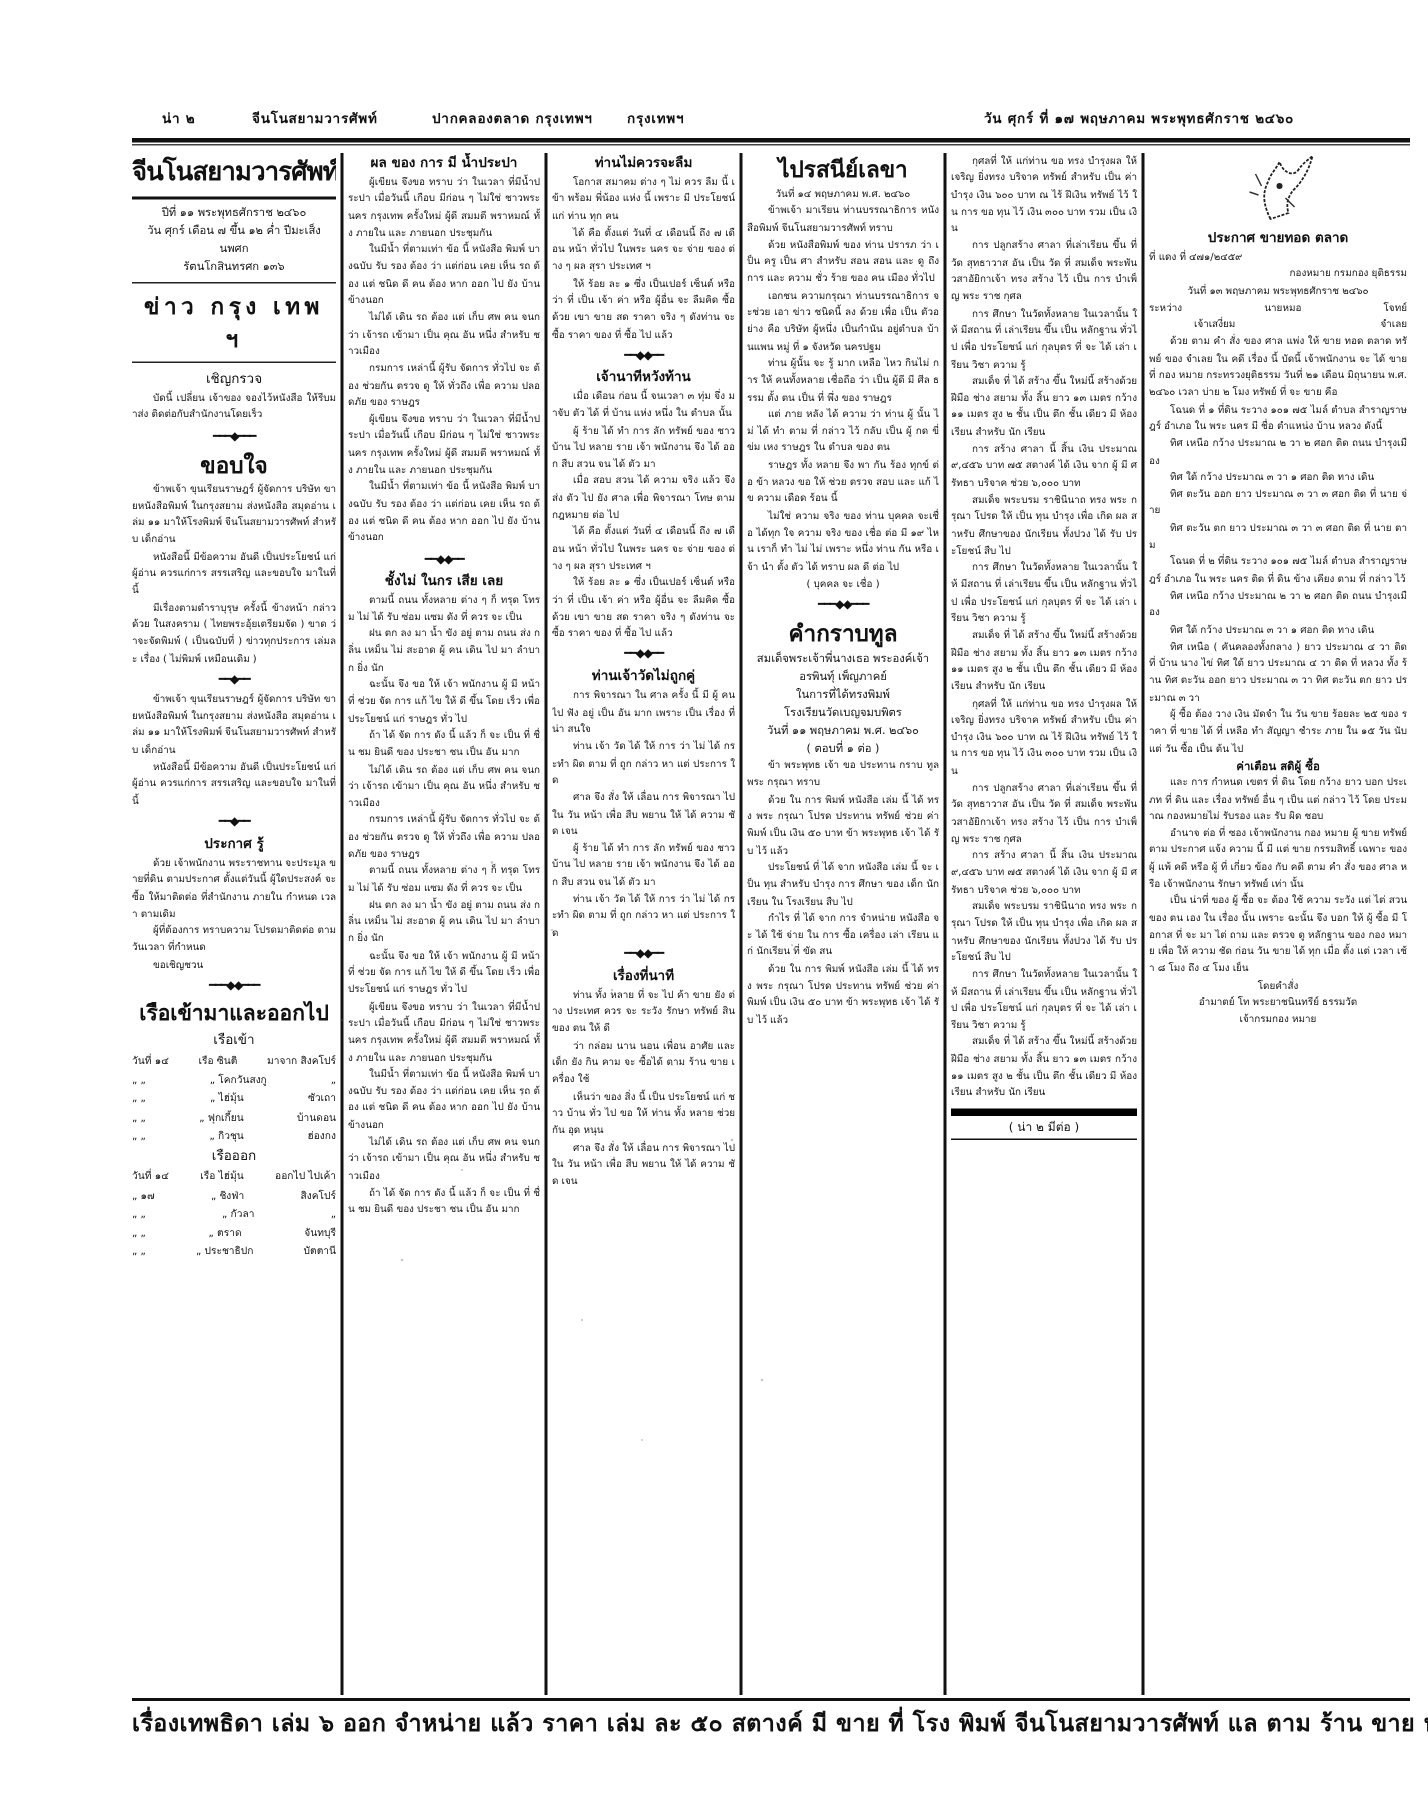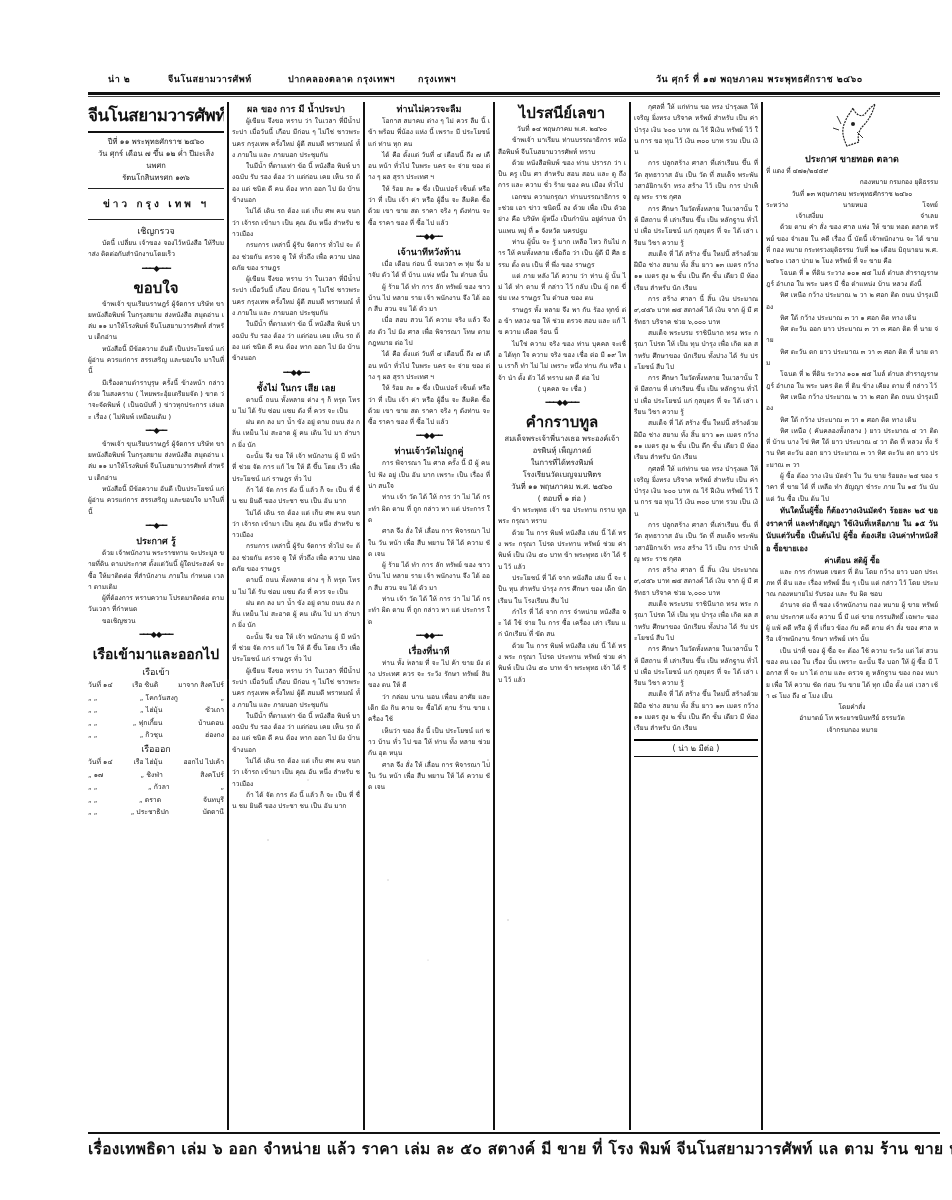--- a/index.html
+++ b/index.html
@@ -27,21 +27,21 @@
   .center { text-align: center !important; text-indent: 0 !important; }
   .hr { height: 1px; background: #222; margin: 4px 0; }
   .hr2 { height: 2px; background: #111; margin: 3px 0; }
   .orn { text-align: center; font-size: 8px; line-height: 10px; letter-spacing: -1px; margin: 3px 0; }
 
   .ships { font-size: 6.8px; line-height: 12.6px; }
   .ships .row { display: flex; justify-content: space-between; }
   .ships .row span { white-space: nowrap; }
 
   .emblem { width: 70px; height: 48px; margin: 0 auto 2px auto; }
-  .cont { font-size: 8px; text-align: center; border-top: 2px solid #000000; border-bottom: 1px solid #111; padding: 2px 0; margin-top: 4px; }
+  .cont { font-size: 8px; text-align: center; border-top: 5px solid #000000; border-bottom: 1px solid #111; padding: 2px 0; margin-top: 4px; }
 
   .bottom-rule { position: absolute; left: 0; top: 1072px; width: 852px; height: 2px; background: #111; }
   .footer {
     position: absolute; left: 0; top: 1076px; width: 852px; height: 26px;
     font-family: "DejaVu Serif", serif; font-weight: bold; font-size: 15.5px; line-height: 26px;
     white-space: nowrap; text-align: justify; letter-spacing: 0.3px;
   }
   .noise { position: absolute; pointer-events: none; }
 </style>
 </head>
@@ -59,21 +59,21 @@
   <div class="rule-top"></div>
   <div class="rule-top2"></div>
 
   <div class="col" style="left:0; width:136px;">
     <div class="h-big" style="font-size:17px; letter-spacing:-0.5px;">จีนโนสยามวารศัพท์</div>
     <div class="hr2"></div>
     <div class="h-xs">ปีที่ ๑๑ พระพุทธศักราช ๒๔๖๐</div>
     <div class="h-xs">วัน ศุกร์ เดือน ๗ ขึ้น ๑๒ ค่ำ ปีมะเส็ง นพศก</div>
     <div class="h-xs">รัตนโกสินทรศก ๑๓๖</div>
     <div class="hr"></div>
-    <div class="h-mid" style="letter-spacing:3px; font-size:10px;">ข่าว กรุง เทพ ฯ</div>
+    <div class="h-mid" style="letter-spacing:3px; font-size:15px;">ข่าว กรุง เทพ ฯ</div>
     <div class="hr"></div>
     <div class="h-sm" style="font-weight:normal;">เชิญกรวจ</div>
     <p>บัดนี้ เปลี่ยน เจ้าของ จองไว้หนังสือ ให้รีบมาส่ง ติดต่อกับสำนักงานโดยเร็ว</p>
     <div class="orn">━━━◆━━━</div>
     <div class="h-mid">ขอบใจ</div>
     <p>ข้าพเจ้า ขุนเรียนราษฎร์ ผู้จัดการ บริษัท ขายหนังสือพิมพ์ ในกรุงสยาม ส่งหนังสือ สมุดอ่าน เล่ม ๑๑ มาให้โรงพิมพ์ จีนโนสยามวารศัพท์ สำหรับ เด็กอ่าน</p>
     <p>หนังสือนี้ มีข้อความ อันดี เป็นประโยชน์ แก่ผู้อ่าน ควรแก่การ สรรเสริญ และขอบใจ มาในที่นี้</p>
     <p>มีเรื่องตามตำราบุรุษ ครั้งนี้ ข้างหน้า กล่าวด้วย ในสงคราม ( ไทยพระอุ้ยเตรียมจัด ) ขาด ว่าจะจัดพิมพ์ ( เป็นฉบับที่ ) ข่าวทุกประการ เล่มละ เรื่อง ( ไม่พิมพ์ เหมือนเดิม )</p>
     <div class="orn">━━◆━━</div>
     <p>ข้าพเจ้า ขุนเรียนราษฎร์ ผู้จัดการ บริษัท ขายหนังสือพิมพ์ ในกรุงสยาม ส่งหนังสือ สมุดอ่าน เล่ม ๑๑ มาให้โรงพิมพ์ จีนโนสยามวารศัพท์ สำหรับ เด็กอ่าน</p>
@@ -267,21 +267,20 @@
     <p>โฉนด ที่ ๑ ที่ดิน ระวาง ๑๐๑ ๗๕ ไมล์ ตำบล สำราญราษฎร์ อำเภอ ใน พระ นคร มี ชื่อ ตำแหน่ง บ้าน หลวง ดังนี้</p>
     <p>ทิศ เหนือ กว้าง ประมาณ ๒ วา ๒ ศอก ติด ถนน บำรุงเมือง</p>
     <p>ทิศ ใต้ กว้าง ประมาณ ๓ วา ๑ ศอก ติด ทาง เดิน</p>
     <p>ทิศ ตะวัน ออก ยาว ประมาณ ๓ วา ๓ ศอก ติด ที่ นาย จ่าย</p>
     <p>ทิศ ตะวัน ตก ยาว ประมาณ ๓ วา ๓ ศอก ติด ที่ นาย ตาม</p>
     <p>โฉนด ที่ ๒ ที่ดิน ระวาง ๑๐๑ ๗๕ ไมล์ ตำบล สำราญราษฎร์ อำเภอ ใน พระ นคร ติด ที่ ดิน ข้าง เคียง ตาม ที่ กล่าว ไว้</p>
     <p>ทิศ เหนือ กว้าง ประมาณ ๒ วา ๒ ศอก ติด ถนน บำรุงเมือง</p>
     <p>ทิศ ใต้ กว้าง ประมาณ ๓ วา ๑ ศอก ติด ทาง เดิน</p>
     <p>ทิศ เหนือ ( คันคลองทั้งกลาง ) ยาว ประมาณ ๔ วา ติด ที่ บ้าน นาง ไข่ ทิศ ใต้ ยาว ประมาณ ๔ วา ติด ที่ หลวง ทั้ง ร้าน ทิศ ตะวัน ออก ยาว ประมาณ ๓ วา ทิศ ตะวัน ตก ยาว ประมาณ ๓ วา</p>
     <p>ผู้ ซื้อ ต้อง วาง เงิน มัดจำ ใน วัน ขาย ร้อยละ ๒๕ ของ ราคา ที่ ขาย ได้ ที่ เหลือ ทำ สัญญา ชำระ ภาย ใน ๑๕ วัน นับ แต่ วัน ซื้อ เป็น ต้น ไป</p>
-    <p style="font-weight:bold; font-size:7.6px; line-height:12.6px;">ทันใดนั้นผู้ซื้อ ก็ต้องวางเงินมัดจำ ร้อยละ ๒๕ ของราคาที่ และทำสัญญา ใช้เงินที่เหลือภาย ใน ๑๕ วัน นับแต่วันซื้อ เป็นต้นไป ผู้ซื้อ ต้องเสีย เงินค่าทำหนังสือ ซื้อขายเอง</p>
     <p class="center" style="font-weight:bold; font-size:7.6px;">ค่าเตือน สดิผู้ ซื้อ</p>
     <p>และ การ กำหนด เขตร ที่ ดิน โดย กว้าง ยาว บอก ประเภท ที่ ดิน และ เรื่อง ทรัพย์ อื่น ๆ เป็น แต่ กล่าว ไว้ โดย ประมาณ กองหมายไม่ รับรอง และ รับ ผิด ชอบ</p>
     <p>อำนาจ ต่อ ที่ ซอง เจ้าพนักงาน กอง หมาย ผู้ ขาย ทรัพย์ ตาม ประกาศ แจ้ง ความ นี้ มี แต่ ขาย กรรมสิทธิ์ เฉพาะ ของ ผู้ แพ้ คดี หรือ ผู้ ที่ เกี่ยว ข้อง กับ คดี ตาม คำ สั่ง ของ ศาล หรือ เจ้าพนักงาน รักษา ทรัพย์ เท่า นั้น</p>
     <p>เป็น น่าที่ ของ ผู้ ซื้อ จะ ต้อง ใช้ ความ ระวัง แต่ ไต่ สวน ของ ตน เอง ใน เรื่อง นั้น เพราะ ฉะนั้น จึง บอก ให้ ผู้ ซื้อ มี โอกาส ที่ จะ มา ไต่ ถาม และ ตรวจ ดู หลักฐาน ของ กอง หมาย เพื่อ ให้ ความ ชัด ก่อน วัน ขาย ได้ ทุก เมื่อ ตั้ง แต่ เวลา เช้า ๘ โมง ถึง ๔ โมง เย็น</p>
     <p class="center">โดยคำสั่ง</p>
     <p class="center">อำมาตย์ โท พระยาชนินทรีย์ ธรรมวัต</p>
     <p class="center">เจ้ากรมกอง หมาย</p>
   </div>
 
   <svg class="noise" style="left:120px; top:420px;" width="360" height="520">

